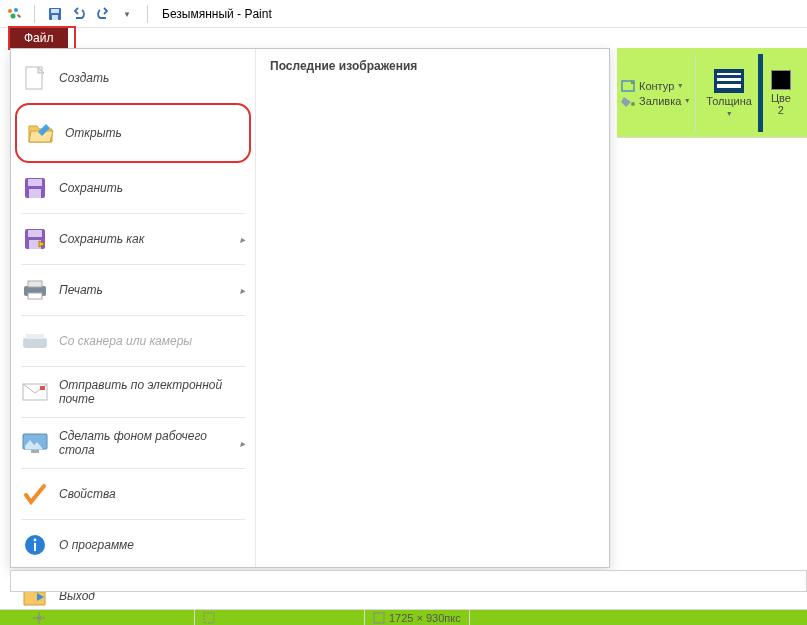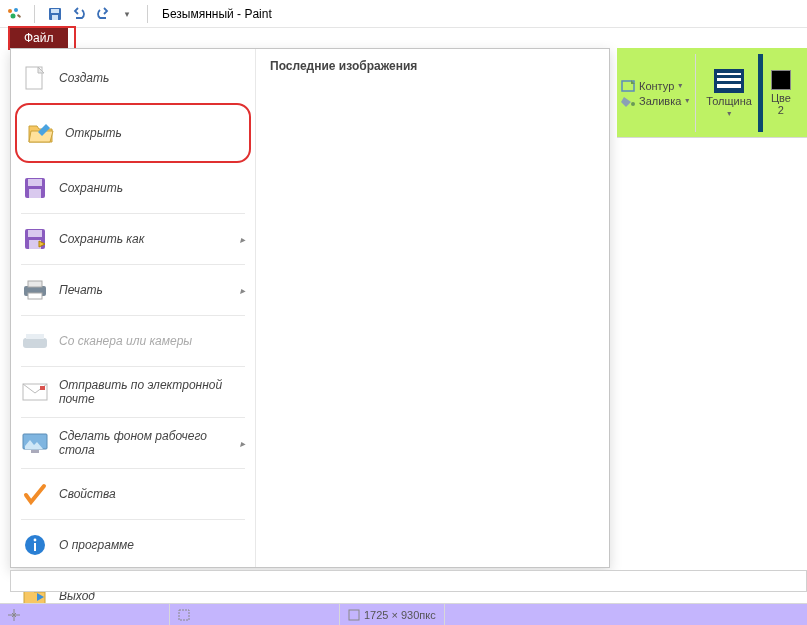--- a/index.html
+++ b/index.html
@@ -41,21 +41,21 @@
 .rib-lbl { font-size: 11px; }
 .rib-drop { font-size: 8px; color: #666; }
 .thick-box { width: 30px; height: 24px; background: linear-gradient(#0d3d6b,#0d3d6b); display: flex; flex-direction: column; justify-content: space-around; padding: 3px; }
 .thick-box div { height: 2px; background: #fff; }
 .color-box { width: 20px; height: 20px; background: #000; border: 1px solid #888; }
 
 
 .canvas-scroll { position: absolute; top: 570px; left: 10px; right: 0; height: 22px; border: 1px solid #d0d0d0; background: #fff; }
 
 
-.statusbar { position: absolute; bottom: 0; left: 0; right: 0; height: 22px; background: #c4b5fd; border-top: 1px solid #d8d8d8; display: flex; align-items: center; font-size: 11px; color: #555; }
+.statusbar { position: absolute; bottom: 0; left: 0; right: 0; height: 16px; background: #84cc16; border-top: 1px solid #d8d8d8; display: flex; align-items: center; font-size: 11px; color: #555; padding-left: 25px; }
 .status-item { display: flex; align-items: center; gap: 4px; padding: 0 8px; border-right: 1px solid #d8d8d8; height: 100%; }
 .status-item.wide { width: 170px; }
 
 
 svg { display: block; }
 </style>
 </head>
 <body>
 
 

